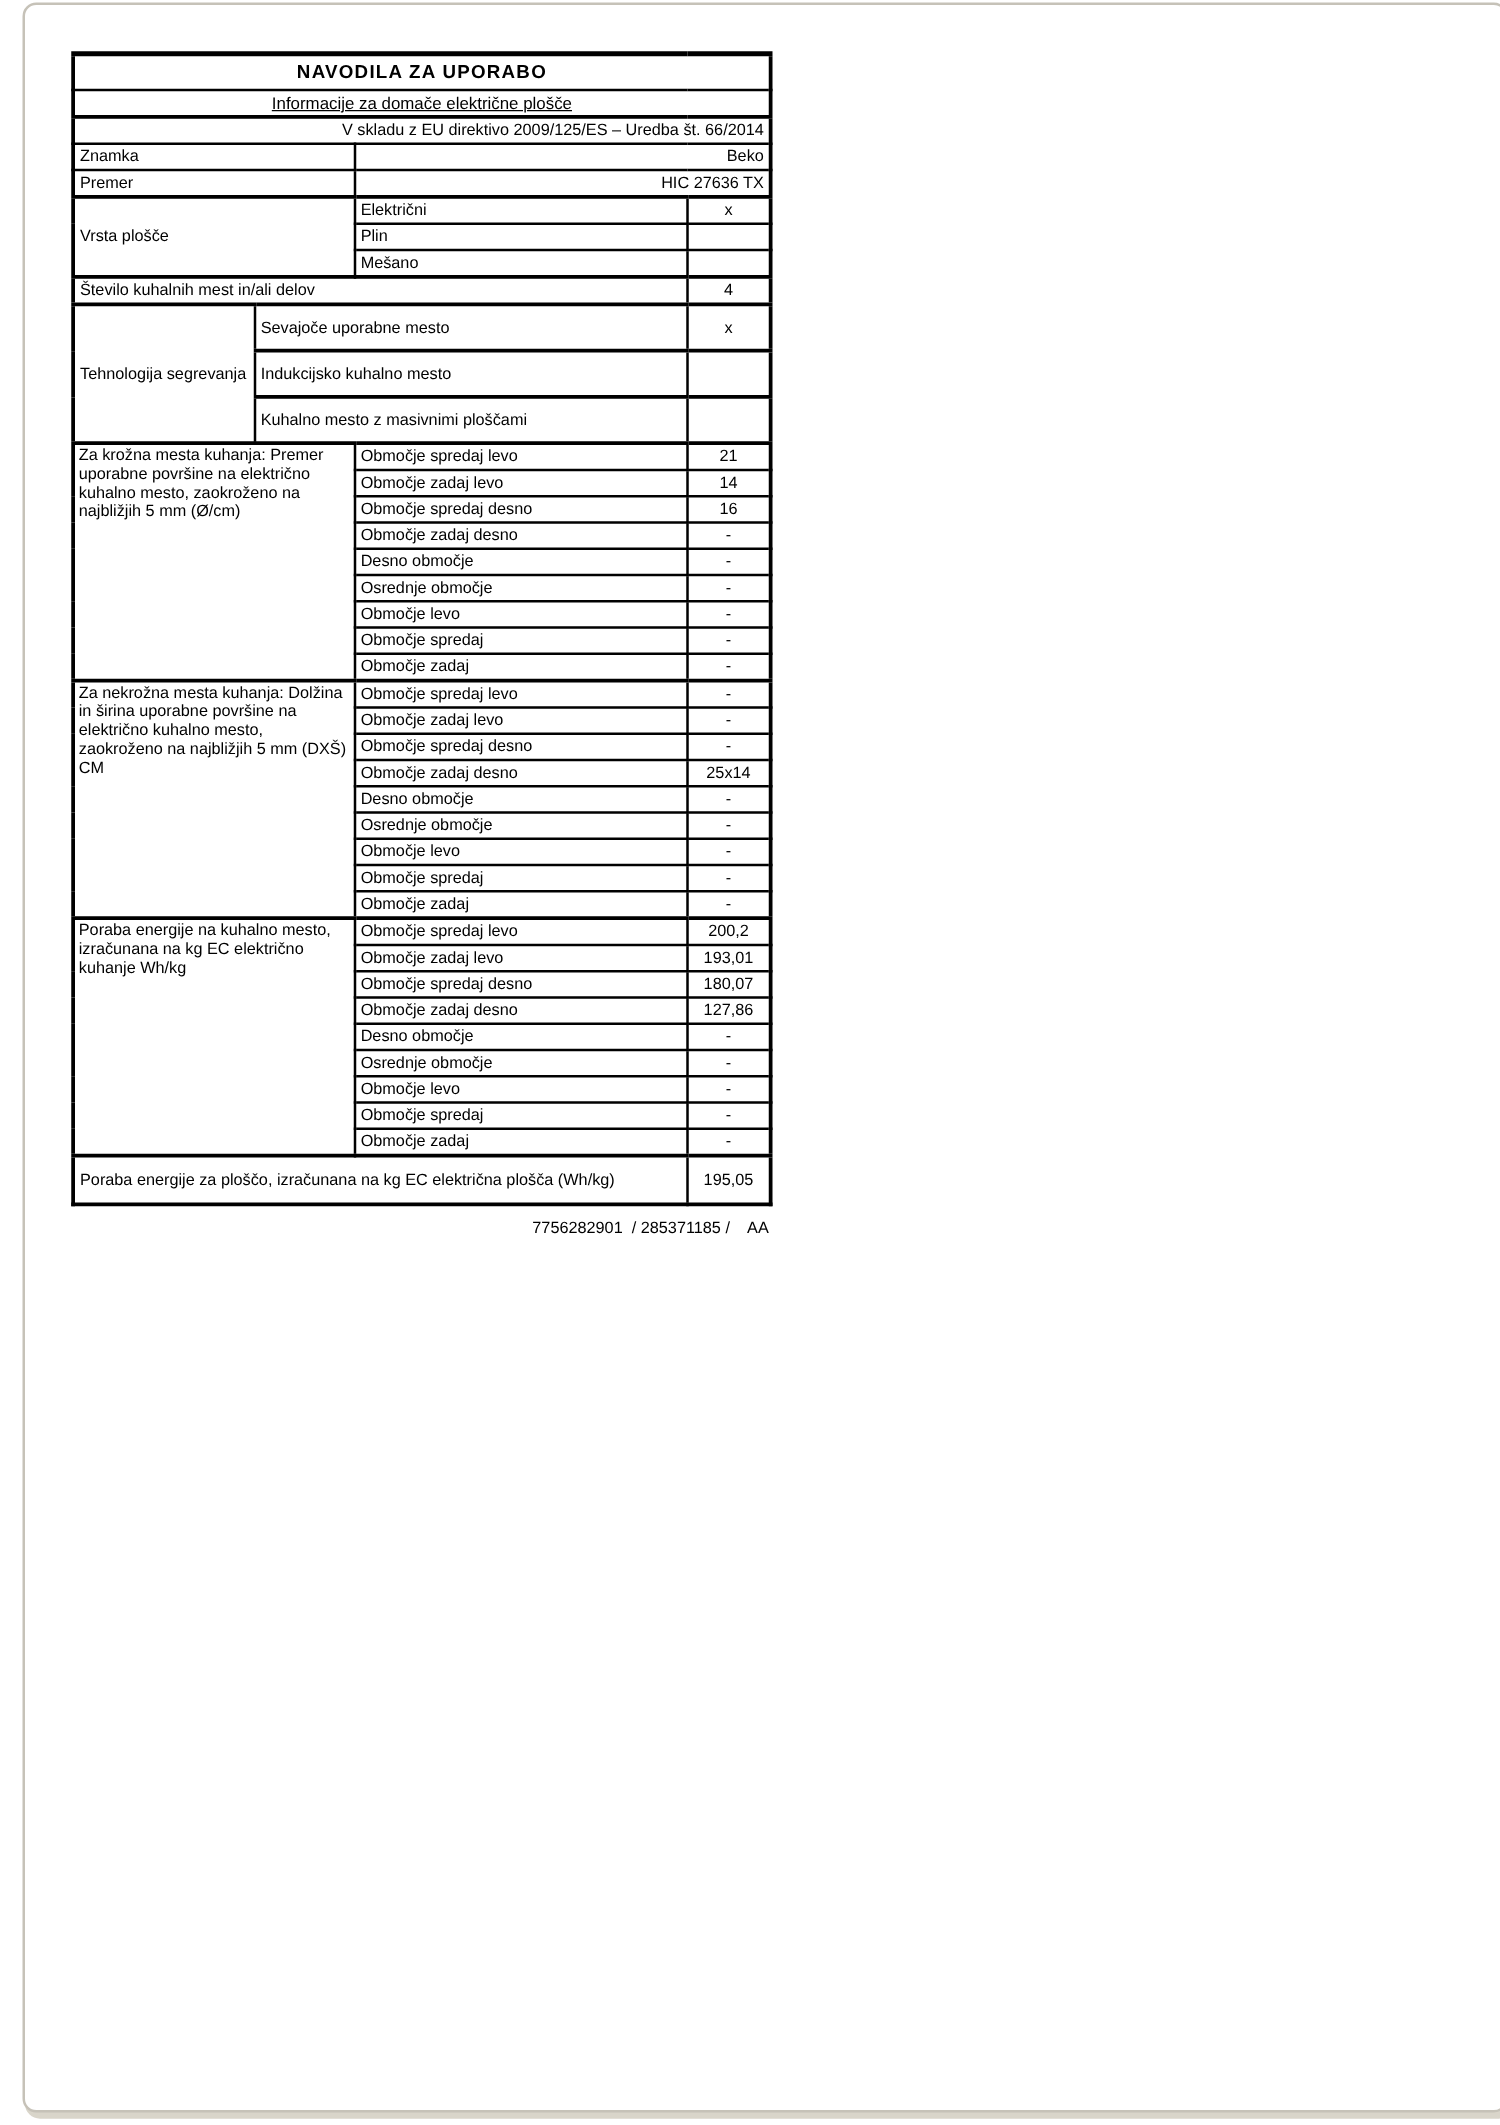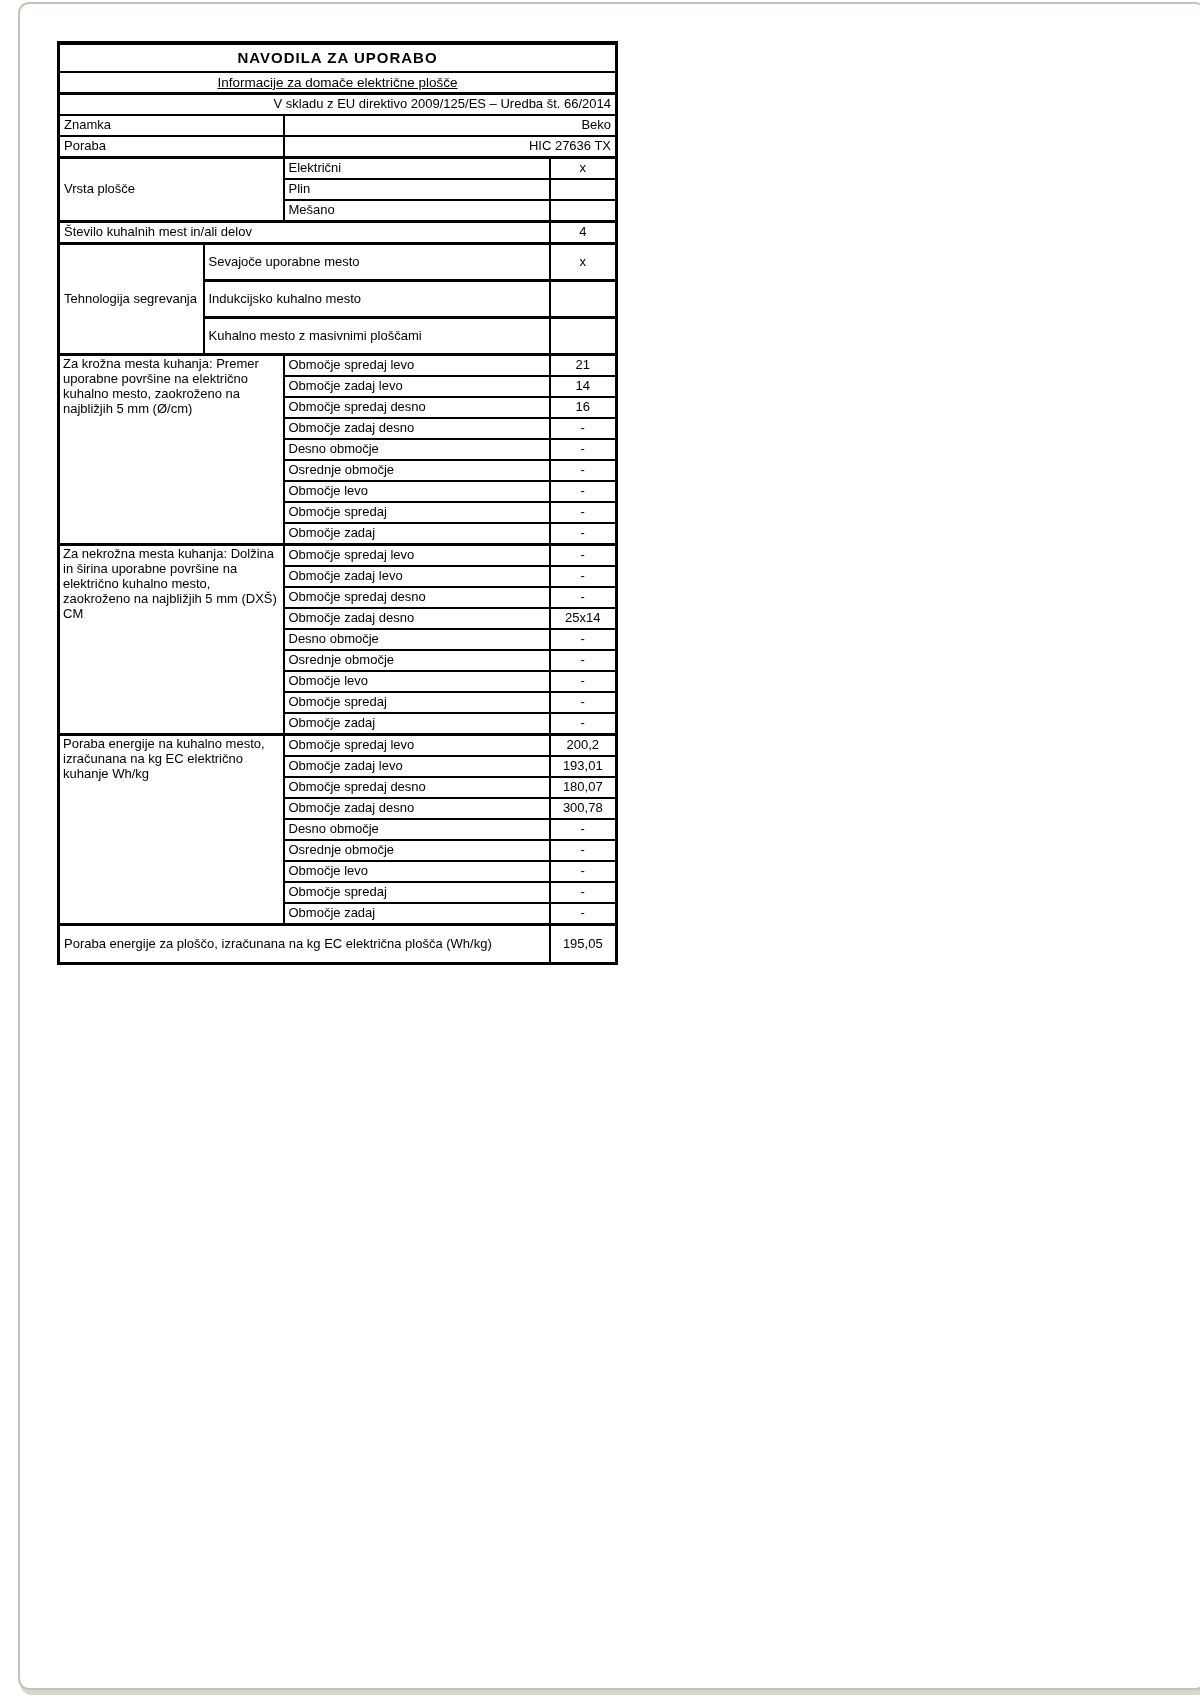--- a/index.html
+++ b/index.html
@@ -58,21 +58,21 @@
       </tr>
       <tr class="b3t">
         <td colspan="4" class="c">V skladu z EU direktivo 2009/125/ES – Uredba št. 66/2014</td>
       </tr>
 
       <tr>
         <td colspan="2">Znamka</td>
         <td colspan="2" class="c">Beko</td>
       </tr>
       <tr>
-        <td colspan="2">Poraba</td>
+        <td colspan="2">Premer</td>
         <td colspan="2" class="c">HIC 27636 TX</td>
       </tr>
 
       <tr class="b3t">
         <td colspan="2" rowspan="3">Vrsta plošče</td>
         <td>Električni</td>
         <td class="val">x</td>
       </tr>
       <tr>
         <td>Plin</td>
@@ -186,21 +186,21 @@
       <tr>
         <td>Območje zadaj levo</td>
         <td class="val">193,01</td>
       </tr>
       <tr>
         <td>Območje spredaj desno</td>
         <td class="val">180,07</td>
       </tr>
       <tr>
         <td>Območje zadaj desno</td>
-        <td class="val">300,78</td>
+        <td class="val">127,86</td>
       </tr>
       <tr>
         <td>Desno območje</td>
         <td class="val">-</td>
       </tr>
       <tr>
         <td>Osrednje območje</td>
         <td class="val">-</td>
       </tr>
       <tr>
@@ -216,14 +216,15 @@
         <td class="val">-</td>
       </tr>
 
       <tr class="b3t last-row">
         <td colspan="3">Poraba energije za ploščo, izračunana na kg EC električna plošča (Wh/kg)</td>
         <td class="val">195,05</td>
       </tr>
     </tbody>
       </table>
 
+    <div class="footer">7756282901  / 285371185 /    AA</div>
   </div>
 </div>
 
 </body></html>

